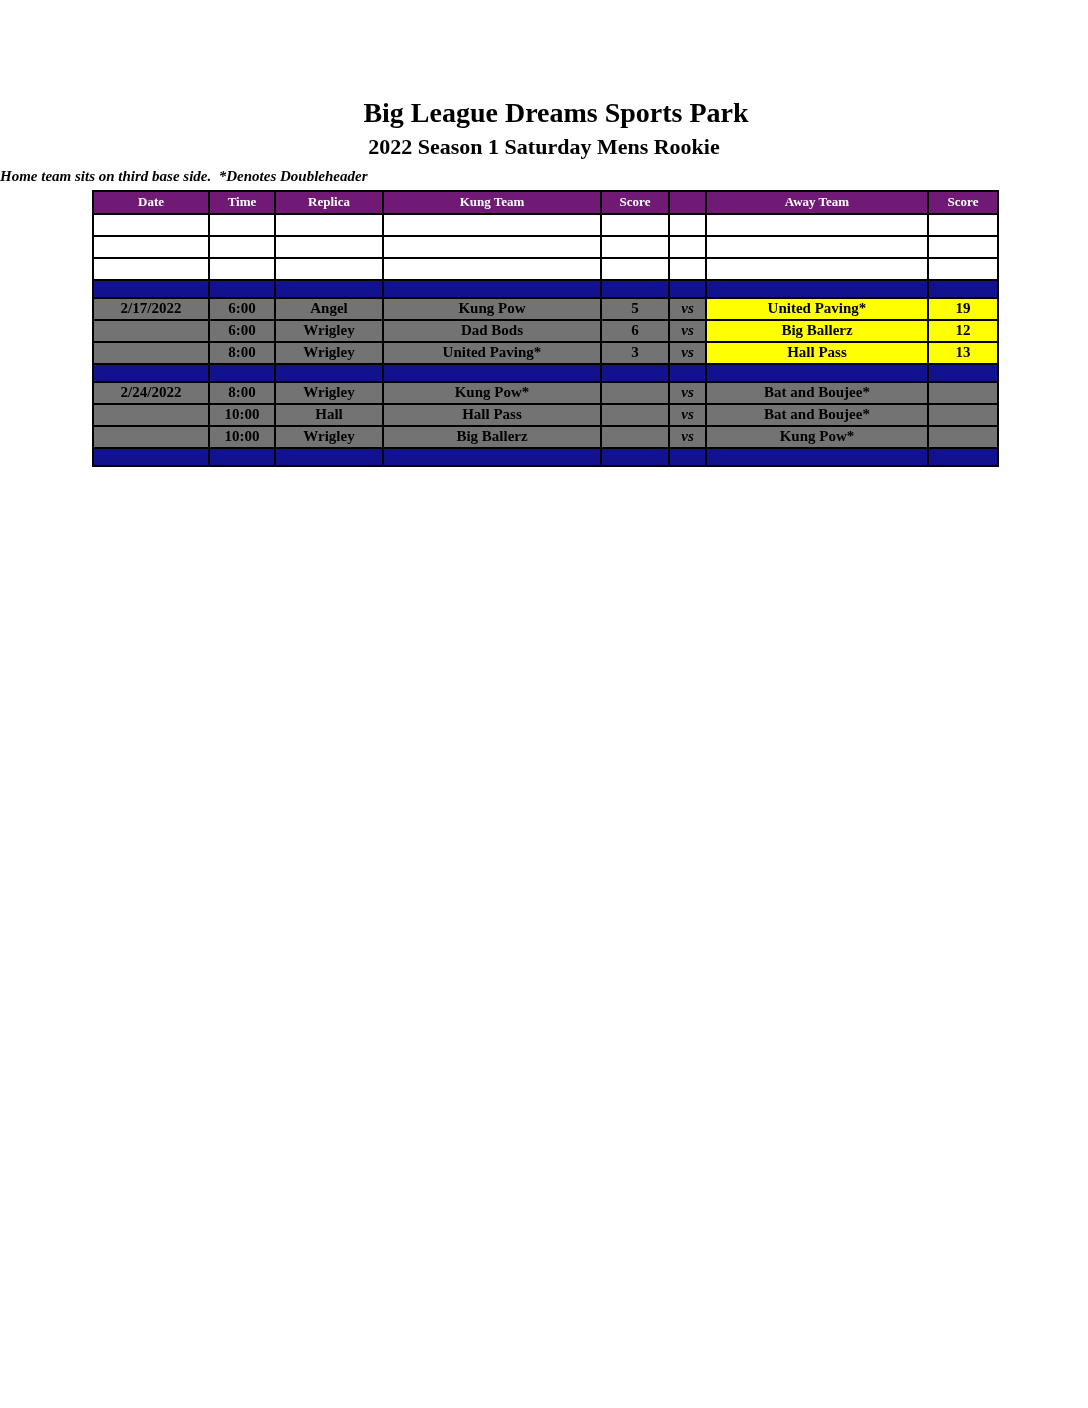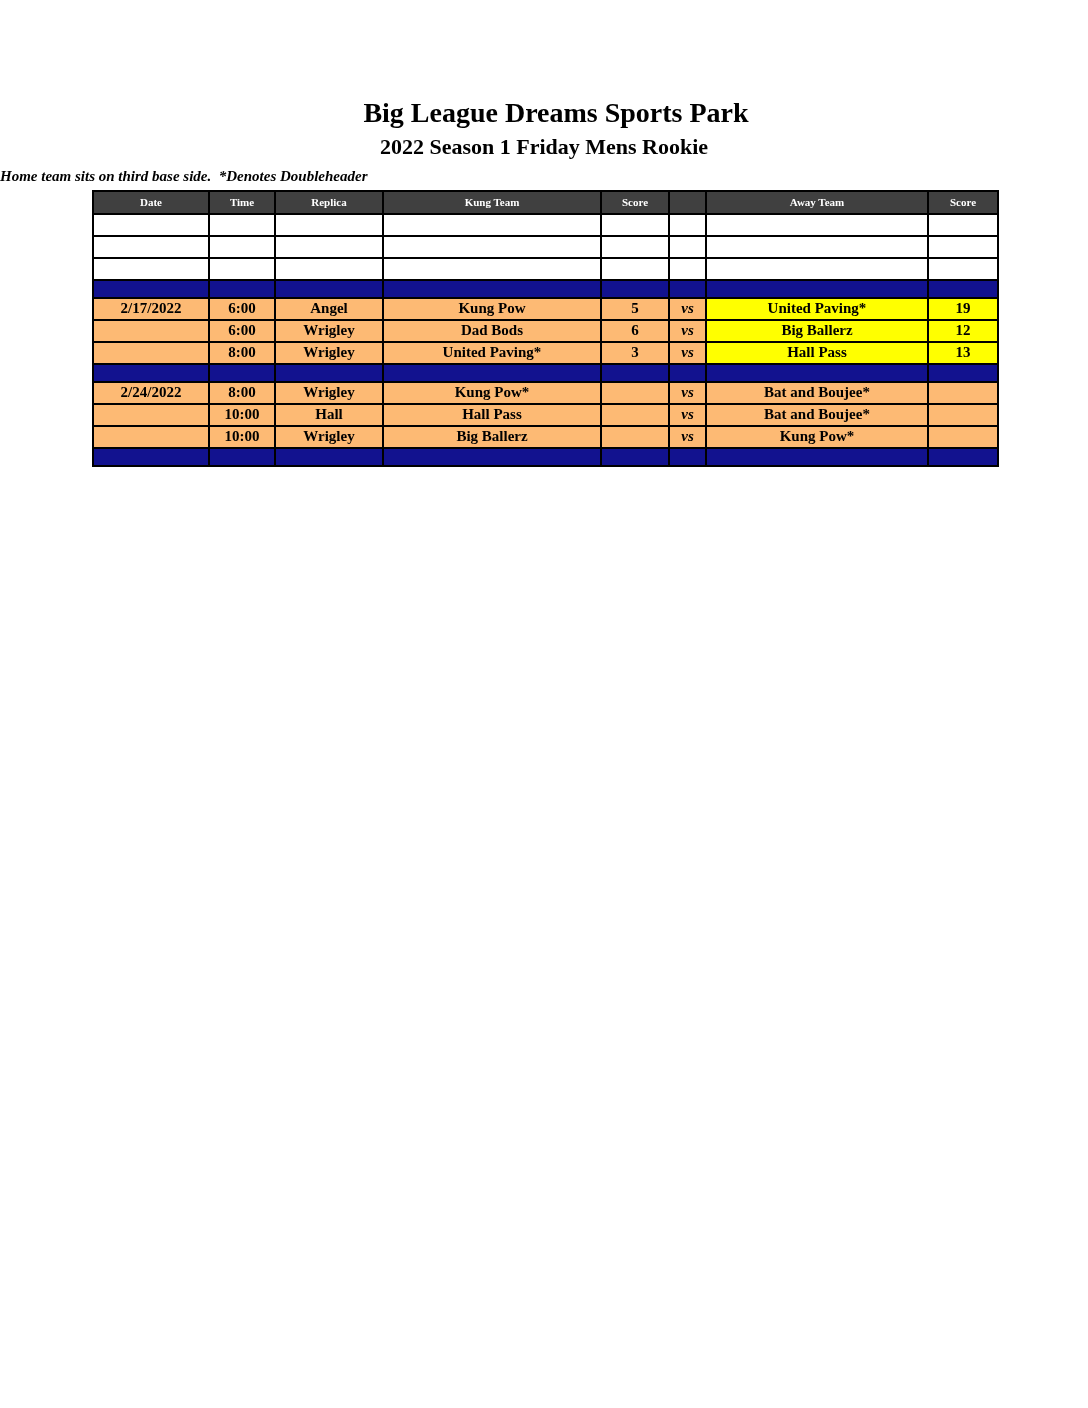--- a/index.html
+++ b/index.html
@@ -50,51 +50,51 @@
     border: 2px solid #000000;
     padding: 0 2px;
     text-align: center;
     vertical-align: middle;
     font-size: 15px;
     font-weight: bold;
     overflow: hidden;
     white-space: nowrap;
   }
   tr.header-row th {
-    background: #404040;
+    background: #701a75;
     color: #ffffff;
     height: 21px;
-    font-size: 11px;
+    font-size: 13px;
   }
   tr.empty-row td {
     background: #ffffff;
     height: 20px;
   }
   tr.sep-row td {
     background: #12128F;
     height: 16px;
   }
   tr.data-row td {
-    background: #fdba74;
+    background: #737373;
     height: 20px;
   }
   td.vs {
     font-style: italic;
     font-size: 13px;
   }
   td.yellow {
     background: #FFFF00 !important;
   }
 </style>
 </head>
 <body>
 
 <div class="sheet">
   <h1 class="title">Big League Dreams Sports Park</h1>
-  <h2 class="subtitle">2022 Season 1 Friday Mens Rookie</h2>
+  <h2 class="subtitle">2022 Season 1 Saturday Mens Rookie</h2>
   <p class="note">Home team sits on third base side.  *Denotes Doubleheader</p>
 
   <table class="schedule">
     <colgroup>
       <col style="width:116px">
         <col style="width:66px">
         <col style="width:108px">
         <col style="width:218px">
       <col style="width:68px">
         <col style="width:37px">

